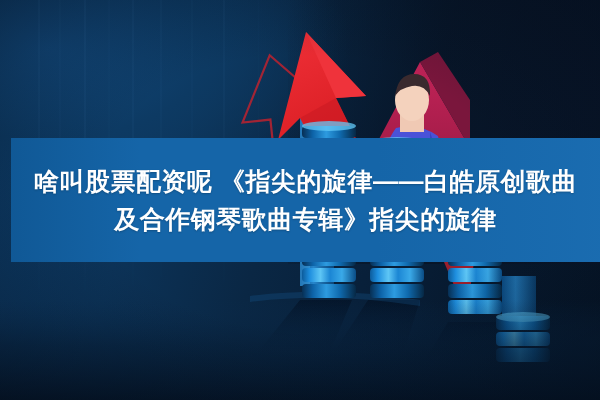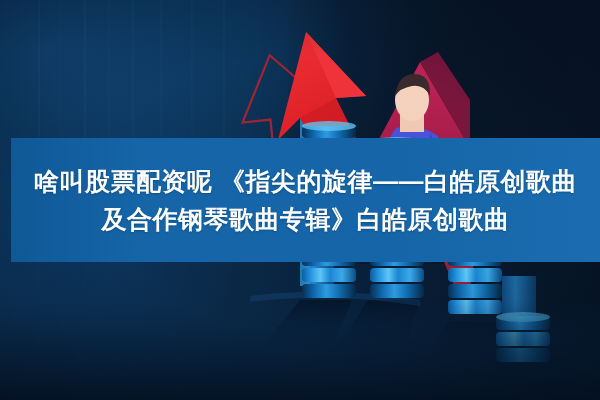--- a/index.html
+++ b/index.html
@@ -243,16 +243,16 @@
       <ellipse cx="523" cy="317" rx="27" ry="5" fill="#63c9f7" opacity="0.6"></ellipse>
     </g>
 
     <rect x="0" y="300" width="600" height="100" fill="url(#floorG)"></rect>
   </svg>
 
   <div class="bg-vignette"></div>
 
   <div class="caption-band" style="top:138px;height:124px;">
     <div class="caption-line">啥叫股票配资呢 《指尖的旋律——白皓原创歌曲</div>
-    <div class="caption-line">及合作钢琴歌曲专辑》白皓原创歌曲</div>
+    <div class="caption-line">及合作钢琴歌曲专辑》指尖的旋律</div>
   </div>
 
 </div>
 
 </body></html>

